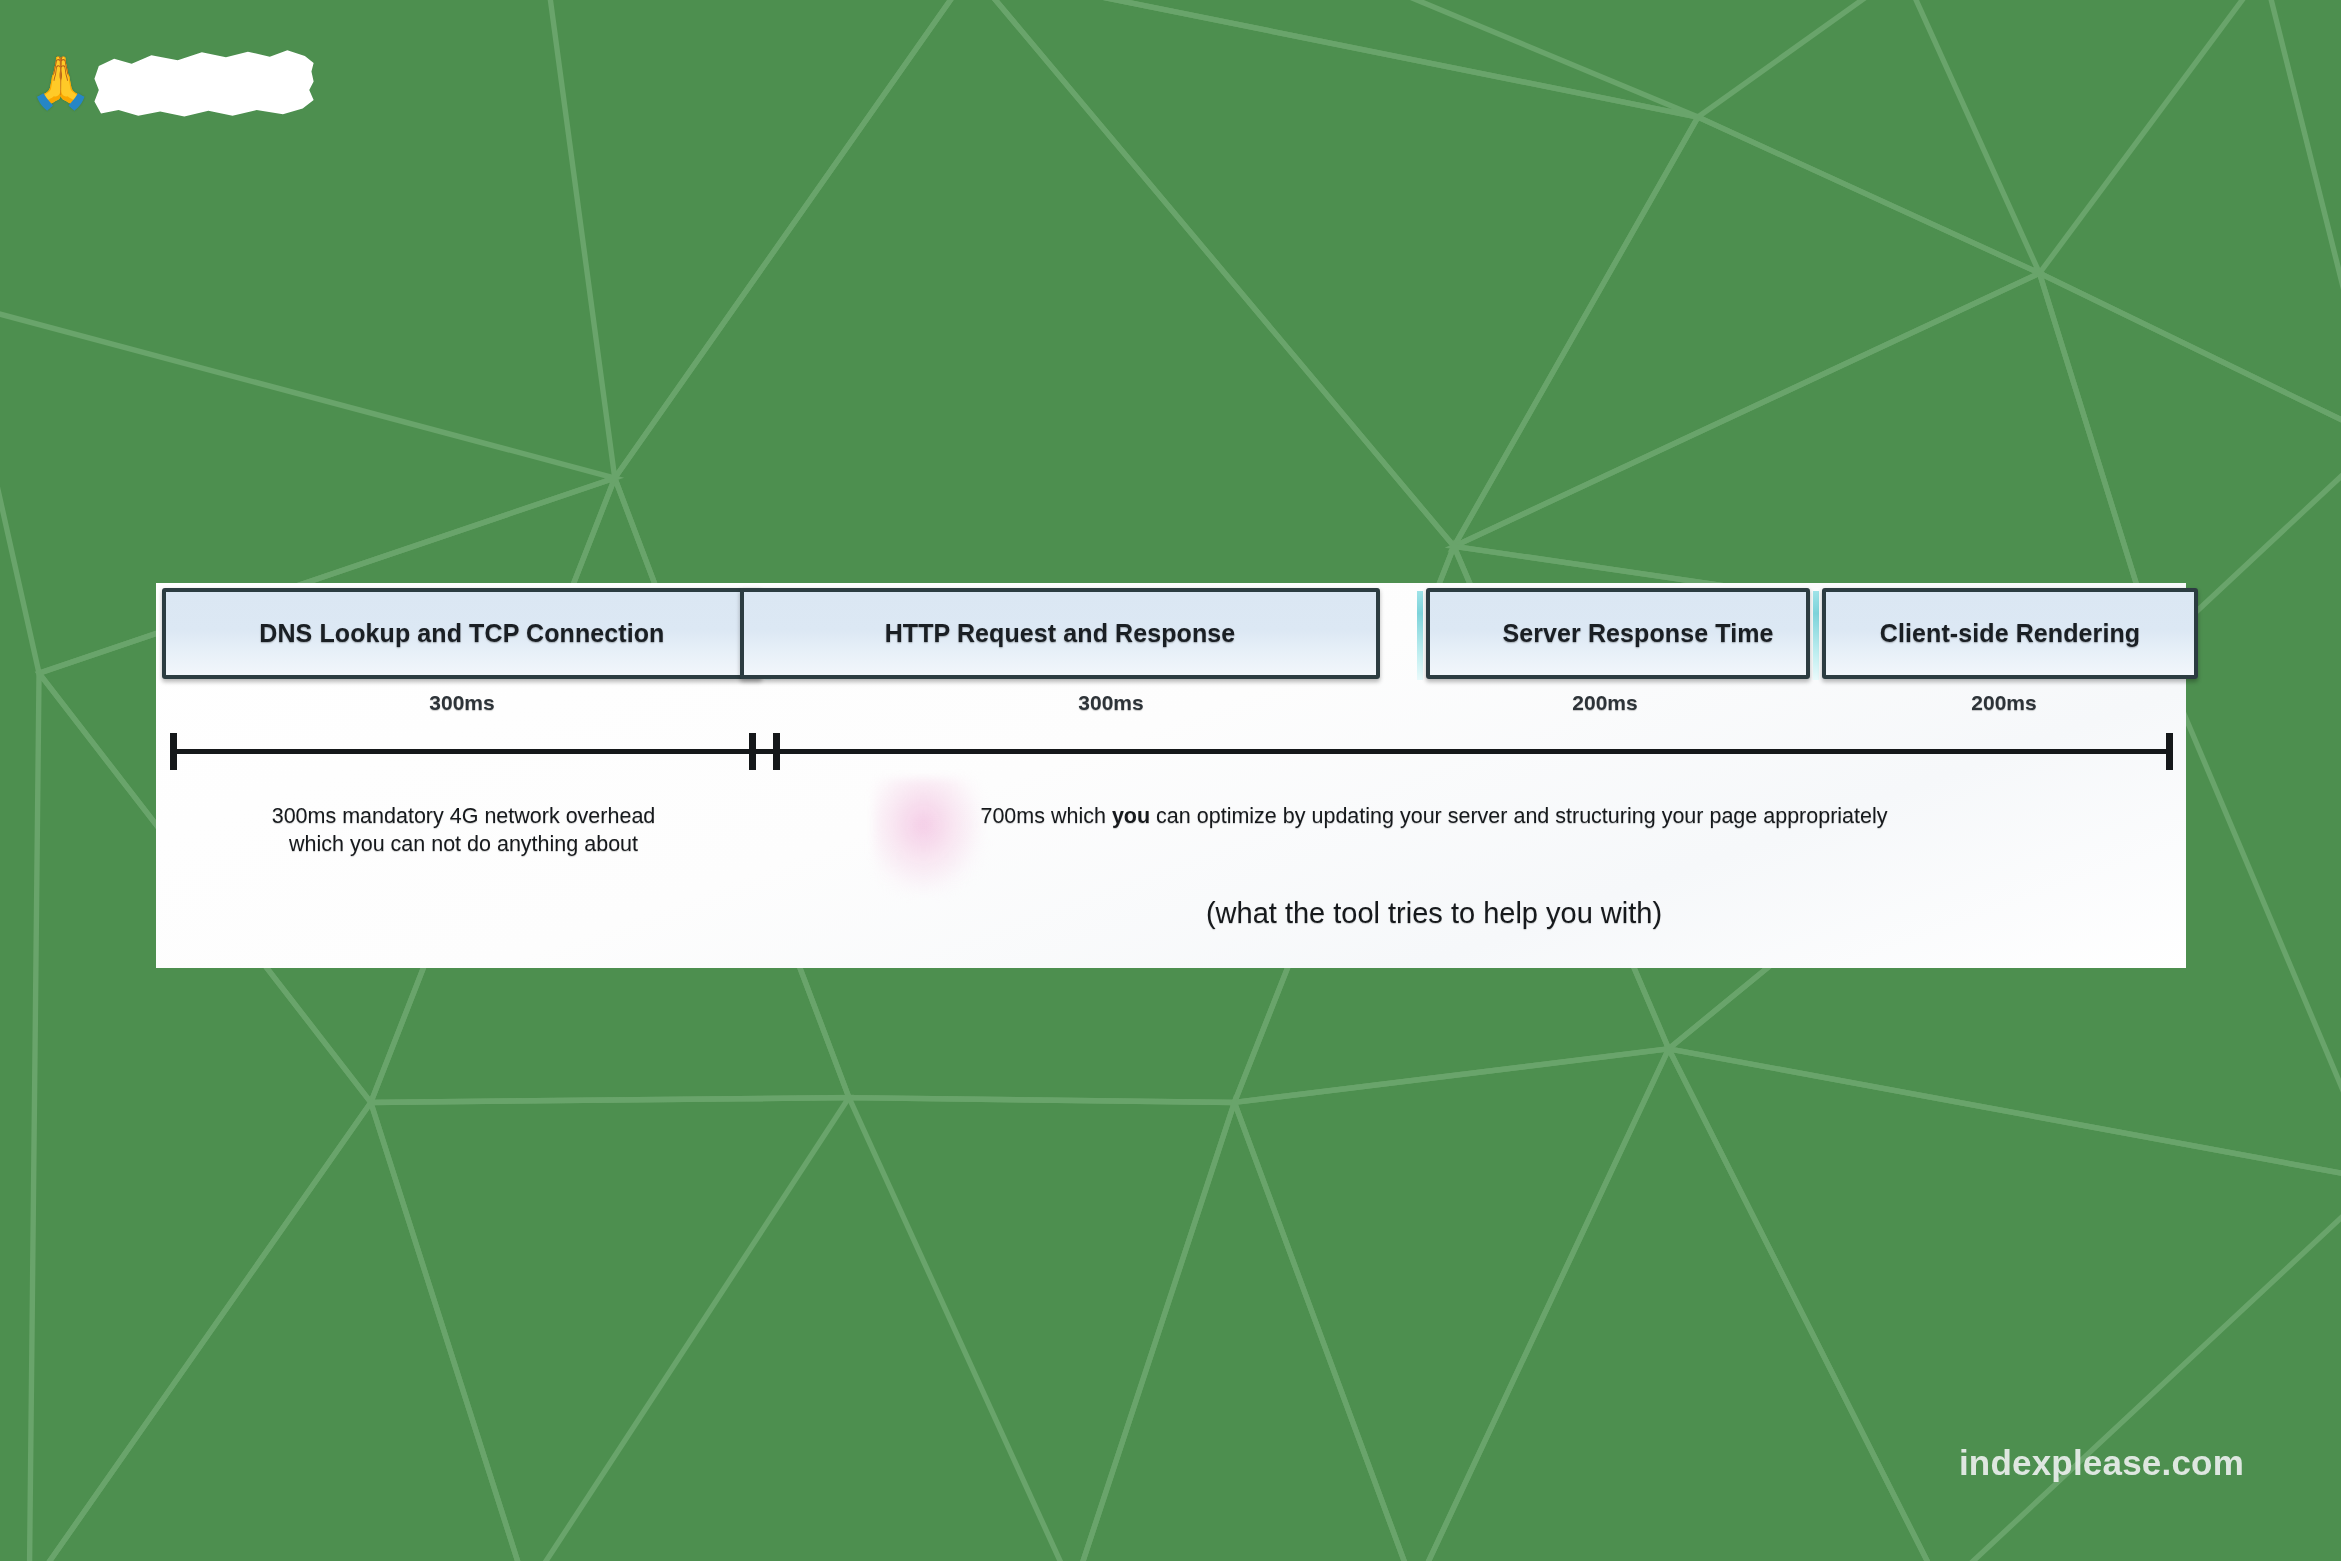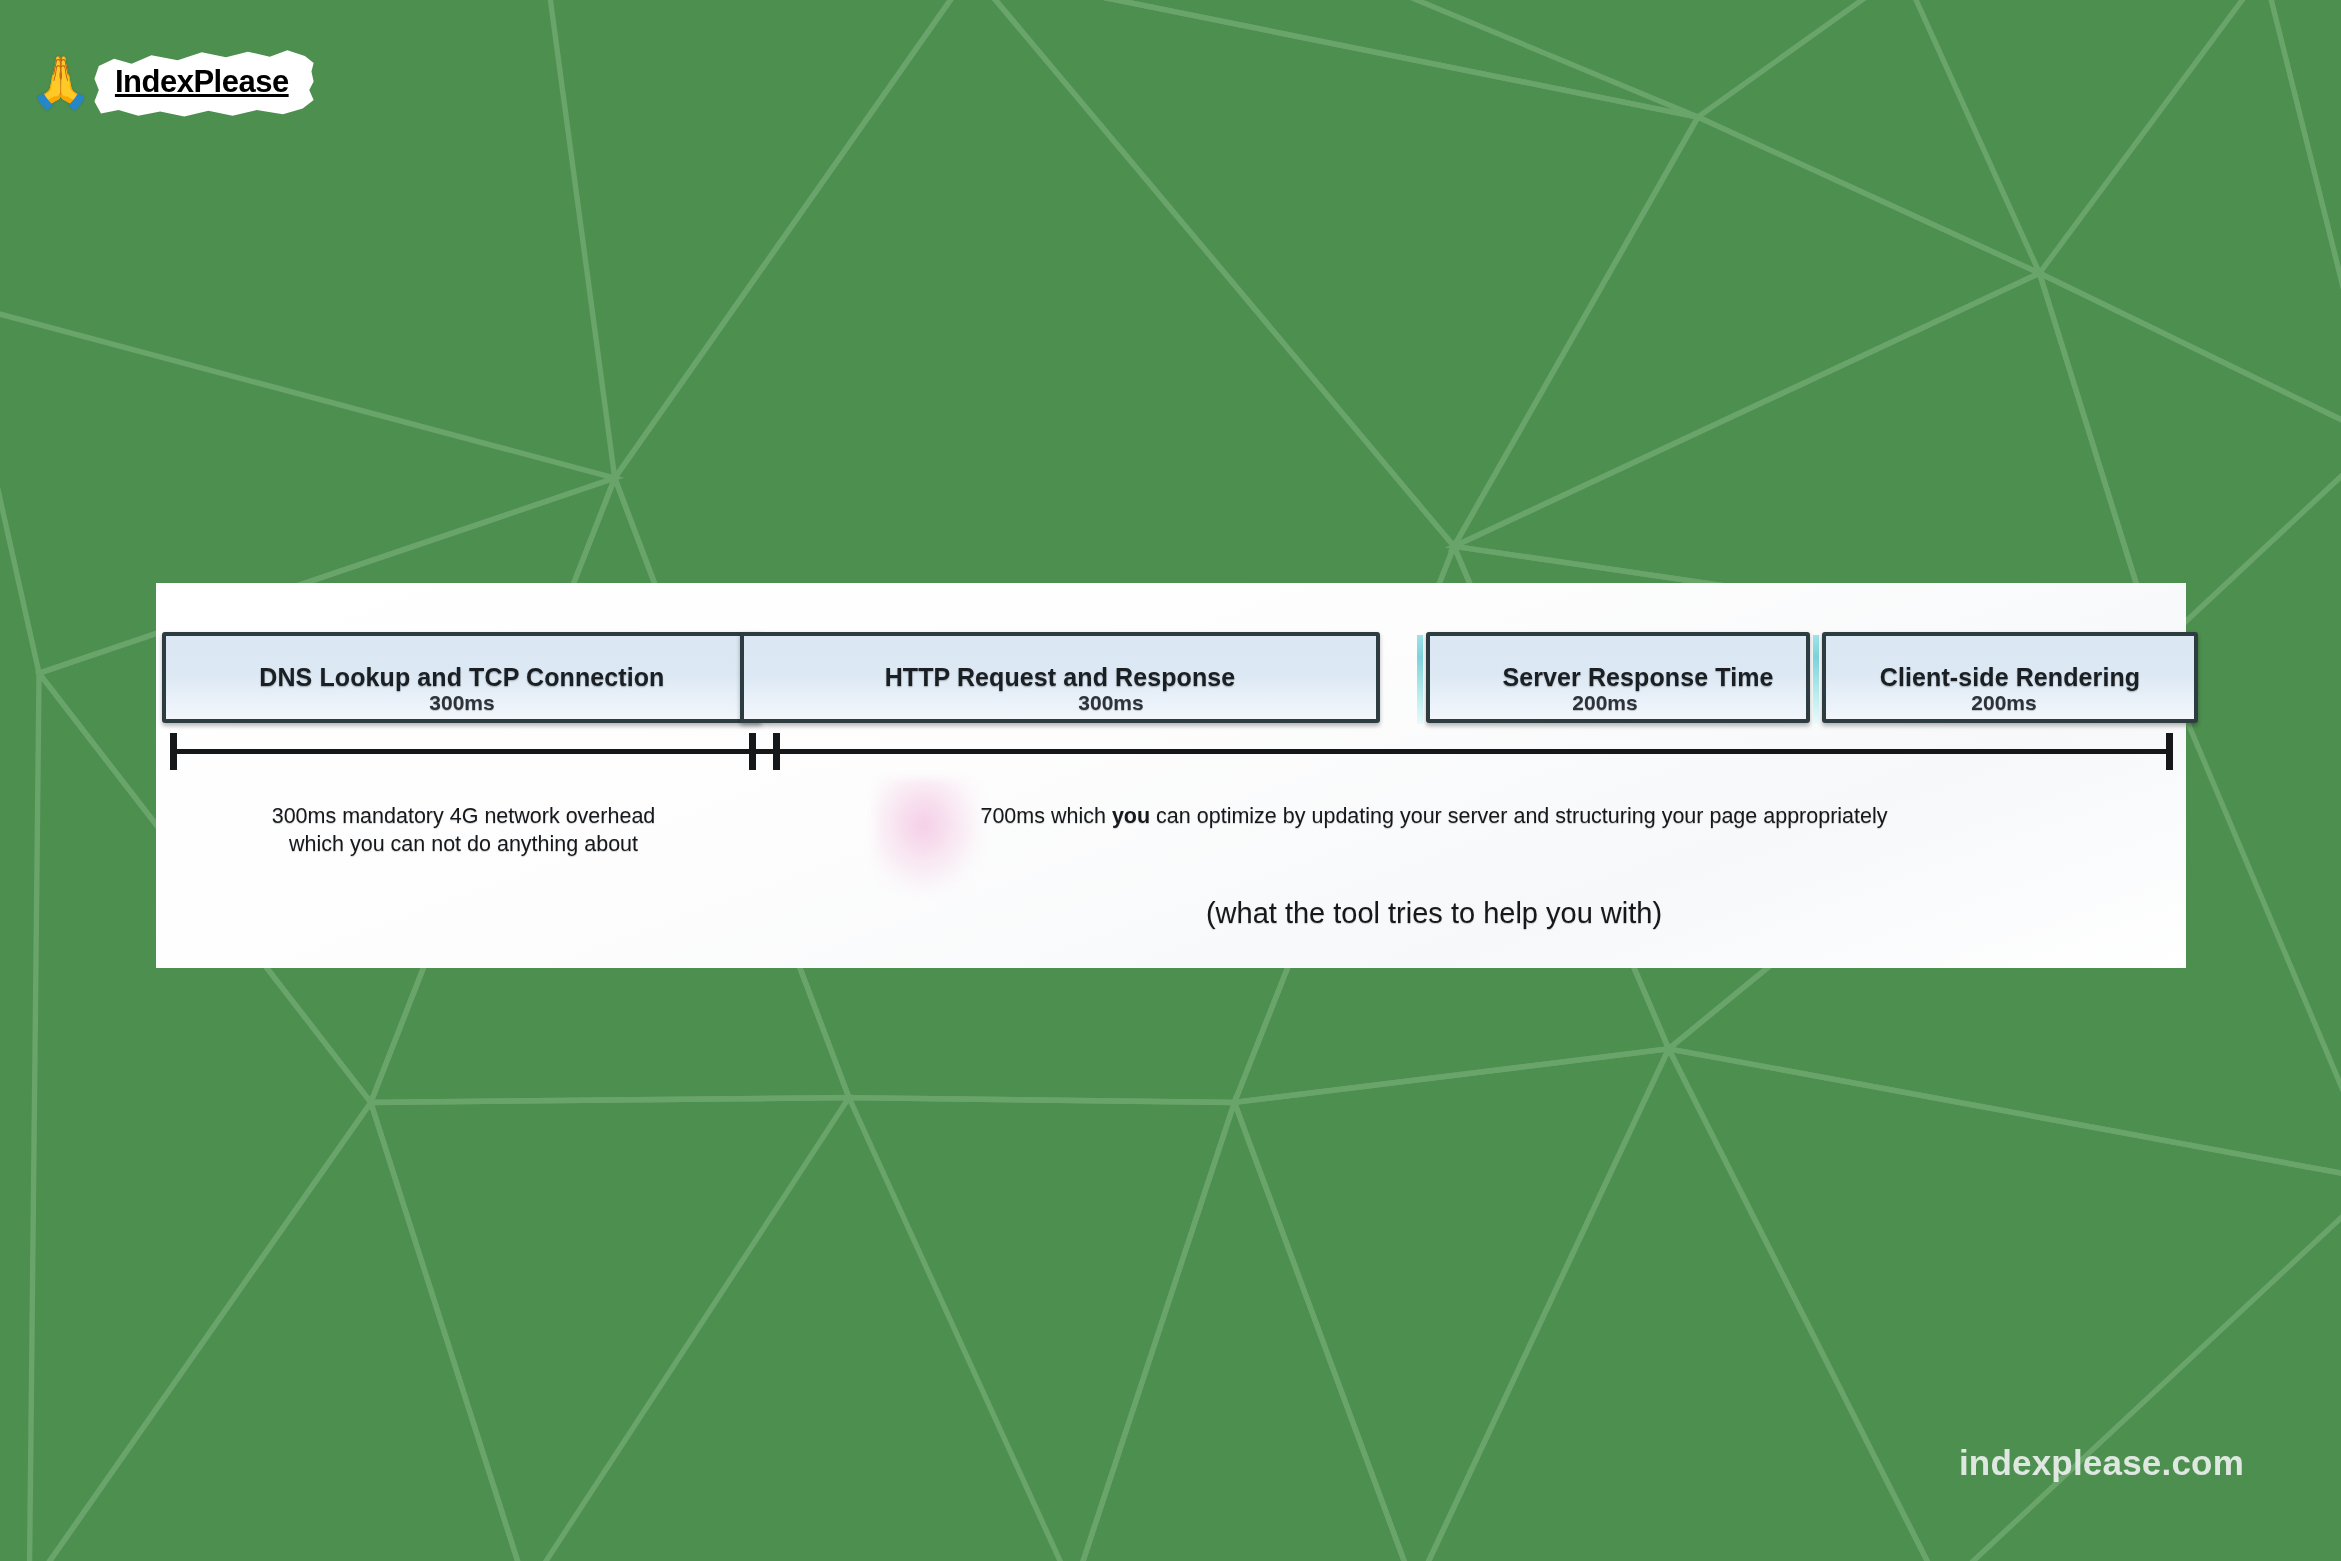--- a/index.html
+++ b/index.html
@@ -29,40 +29,40 @@
     background:#ffffff;
     clip-path: polygon(
       2% 28%, 9% 18%, 17% 25%, 26% 13%, 38% 20%, 49% 9%, 60% 16%,
       70% 8%, 80% 15%, 88% 6%, 96% 14%, 100% 24%, 99% 36%, 100% 50%,
       98% 62%, 100% 76%, 95% 88%, 86% 96%, 74% 90%, 63% 98%, 52% 91%,
       41% 99%, 30% 92%, 20% 98%, 11% 90%, 3% 95%, 0% 78%, 2% 62%, 0% 46%
     );
   }
   #brand-text {
     position: relative; z-index: 2;
-    font-size: 31px; font-weight: 700; color:#000000; letter-spacing:-0.5px;
+    font-size: 31px; font-weight: 700; color:#ffffff; letter-spacing:-0.5px;
     white-space: nowrap;
     text-decoration: underline;
   }
 
   
   #panel {
     position: absolute; left: 156px; top: 583px;
     width: 2030px; height: 385px;
     background: linear-gradient(160deg,#ffffff 0%,#fdfdfd 45%,#f6f8fa 75%,#ffffff 100%);
   }
   #panel-smudge {
     position:absolute; left:717px; top:195px; width:112px; height:117px;
     background: radial-gradient(ellipse at 45% 40%, rgba(233,140,200,.42) 0%,
                 rgba(240,175,215,.26) 38%, rgba(250,225,242,.10) 66%, rgba(255,255,255,0) 80%);
     filter: blur(4.4px); pointer-events:none;
   }
 
   
-  #boxes { position:absolute; left:0; top:4.9px; height:93px; width:2030px;margin-top:44px; }
+  #boxes { position:absolute; left:0; top:4.9px; height:93px; width:2030px; }
   .stage-box {
     position:absolute; top:0; height:91px;
     border: 4.4px solid #2c3c41;
     border-radius: 2.9px;
     background: linear-gradient(180deg,#dbe7f3 0%,#dce8f4 46%,#e7f0f8 72%,#f2f6fb 100%);
     box-shadow: 0 2.4px 4.4px rgba(0,0,0,.28);
     display:flex; align-items:center; justify-content:center;
   }
   .stage-box .lbl {
     font-size: 25px; font-weight: 700; color:#1a1f24;

